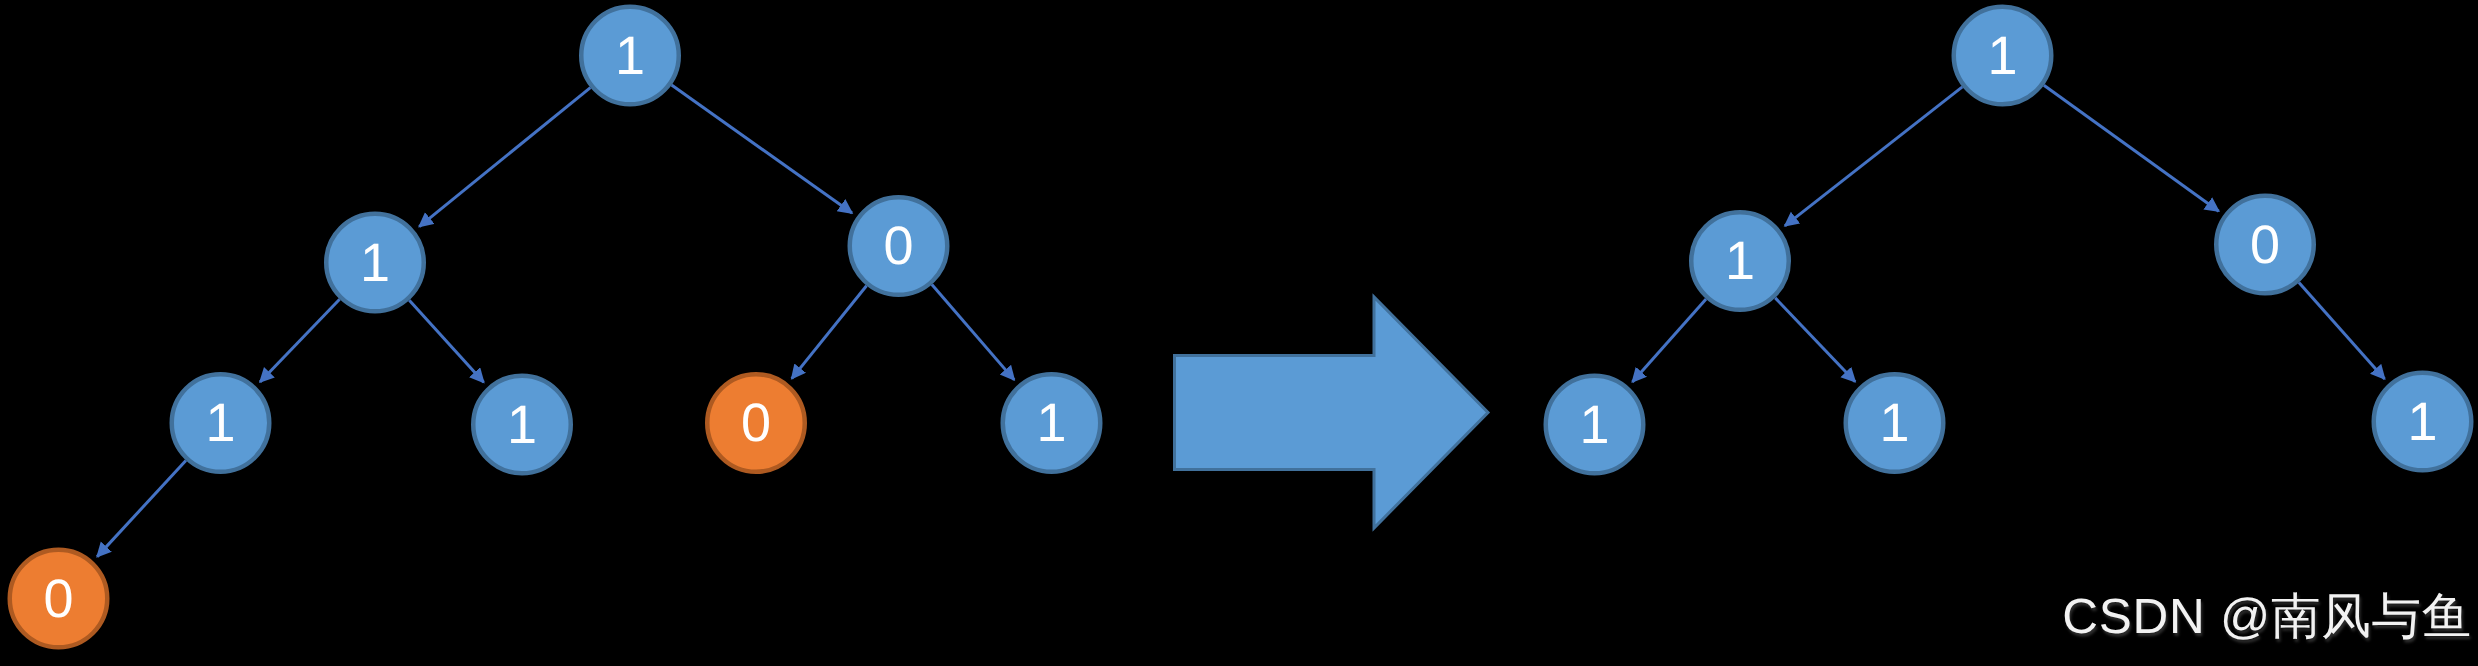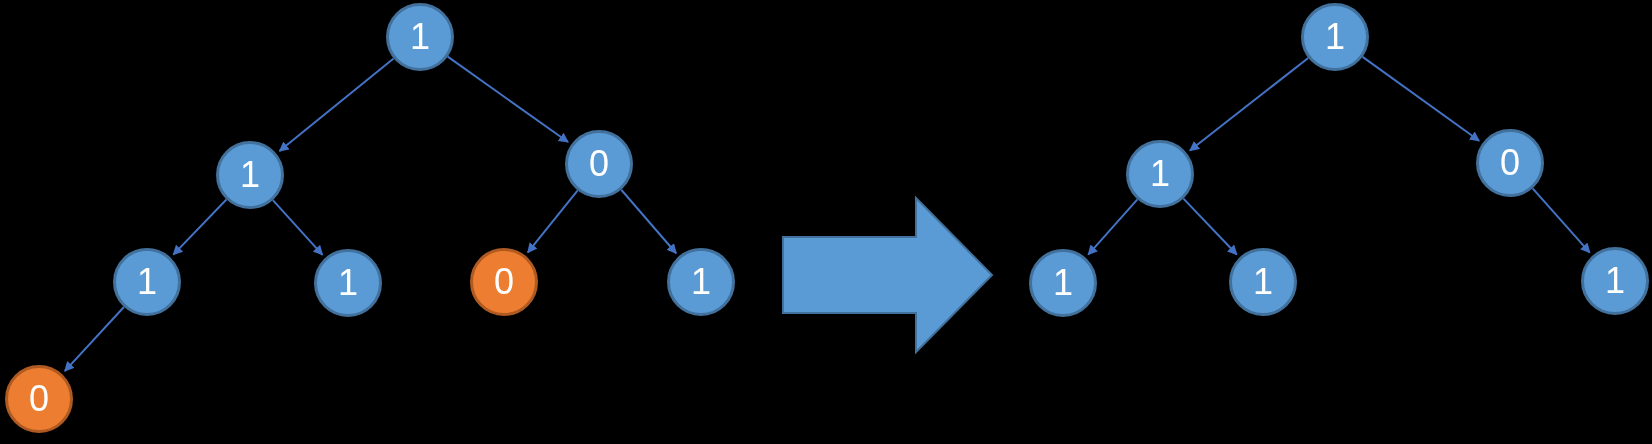--- a/index.html
+++ b/index.html
@@ -67,20 +67,21 @@
       <line x1="577.6783583790594" y1="190.48372327653675" x2="527.8300700469337" y2="252.40054457328247" stroke="#4472C4" stroke-width="2" marker-end="url(#ah)"></line>
       <line x1="621.2344241044858" y1="189.72217690518943" x2="676.1497612949864" y2="253.2516846353765" stroke="#4472C4" stroke-width="2" marker-end="url(#ah)"></line>
       <line x1="123.93847650707576" y1="306.9833171173346" x2="64.7746439038565" y2="371.07746910415545" stroke="#4472C4" stroke-width="2" marker-end="url(#ah)"></line>
       <line x1="1308.2280585196063" y1="57.95860561607973" x2="1189.9215816545577" y2="150.57567607614618" stroke="#4472C4" stroke-width="2" marker-end="url(#ah)"></line>
       <line x1="1362.5921676093508" y1="56.866360678732576" x2="1479.1616950248433" y2="140.7964204178871" stroke="#4472C4" stroke-width="2" marker-end="url(#ah)"></line>
       <line x1="1137.3971698983296" y1="199.3990565060008" x2="1088.2619865842198" y2="254.6128191991756" stroke="#4472C4" stroke-width="2" marker-end="url(#ah)"></line>
       <line x1="1183.4653363221178" y1="198.60443031833702" x2="1236.77403587528" y2="254.50093082068213" stroke="#4472C4" stroke-width="2" marker-end="url(#ah)"></line>
       <line x1="1532.601728025615" y1="188.40003720973894" x2="1589.739245147842" y2="252.61172311852707" stroke="#4472C4" stroke-width="2" marker-end="url(#ah)"></line>
     </svg>
 
+  <div class="watermark">CSDN @南风与鱼</div>
 <div class="node blue" style="left: 386px; top: 3px; background: rgb(91, 155, 213); border-color: rgb(65, 113, 156); color: rgb(255, 255, 255);">1</div>
     <div class="node blue" style="left: 216px; top: 141px; background: rgb(91, 155, 213); border-color: rgb(65, 113, 156); color: rgb(255, 255, 255);">1</div>
     <div class="node blue" style="left: 565px; top: 130px; background: rgb(91, 155, 213); border-color: rgb(65, 113, 156); color: rgb(255, 255, 255);">0</div>
     <div class="node blue" style="left: 113px; top: 248px; background: rgb(91, 155, 213); border-color: rgb(65, 113, 156); color: rgb(255, 255, 255);">1</div>
     <div class="node blue" style="left: 314px; top: 249px; background: rgb(91, 155, 213); border-color: rgb(65, 113, 156); color: rgb(255, 255, 255);">1</div>
     <div class="node orange" style="left: 470px; top: 248px; background: rgb(237, 125, 49); border-color: rgb(174, 90, 33); color: rgb(255, 255, 255);">0</div>
     <div class="node blue" style="left: 667px; top: 248px; background: rgb(91, 155, 213); border-color: rgb(65, 113, 156); color: rgb(255, 255, 255);">1</div>
     <div class="node orange" style="left: 5px; top: 365px; background: rgb(237, 125, 49); border-color: rgb(174, 90, 33); color: rgb(255, 255, 255);">0</div>
     <div class="node blue" style="left: 1301px; top: 3px; background: rgb(91, 155, 213); border-color: rgb(65, 113, 156); color: rgb(255, 255, 255);">1</div>
     <div class="node blue" style="left: 1126px; top: 140px; background: rgb(91, 155, 213); border-color: rgb(65, 113, 156); color: rgb(255, 255, 255);">1</div>

